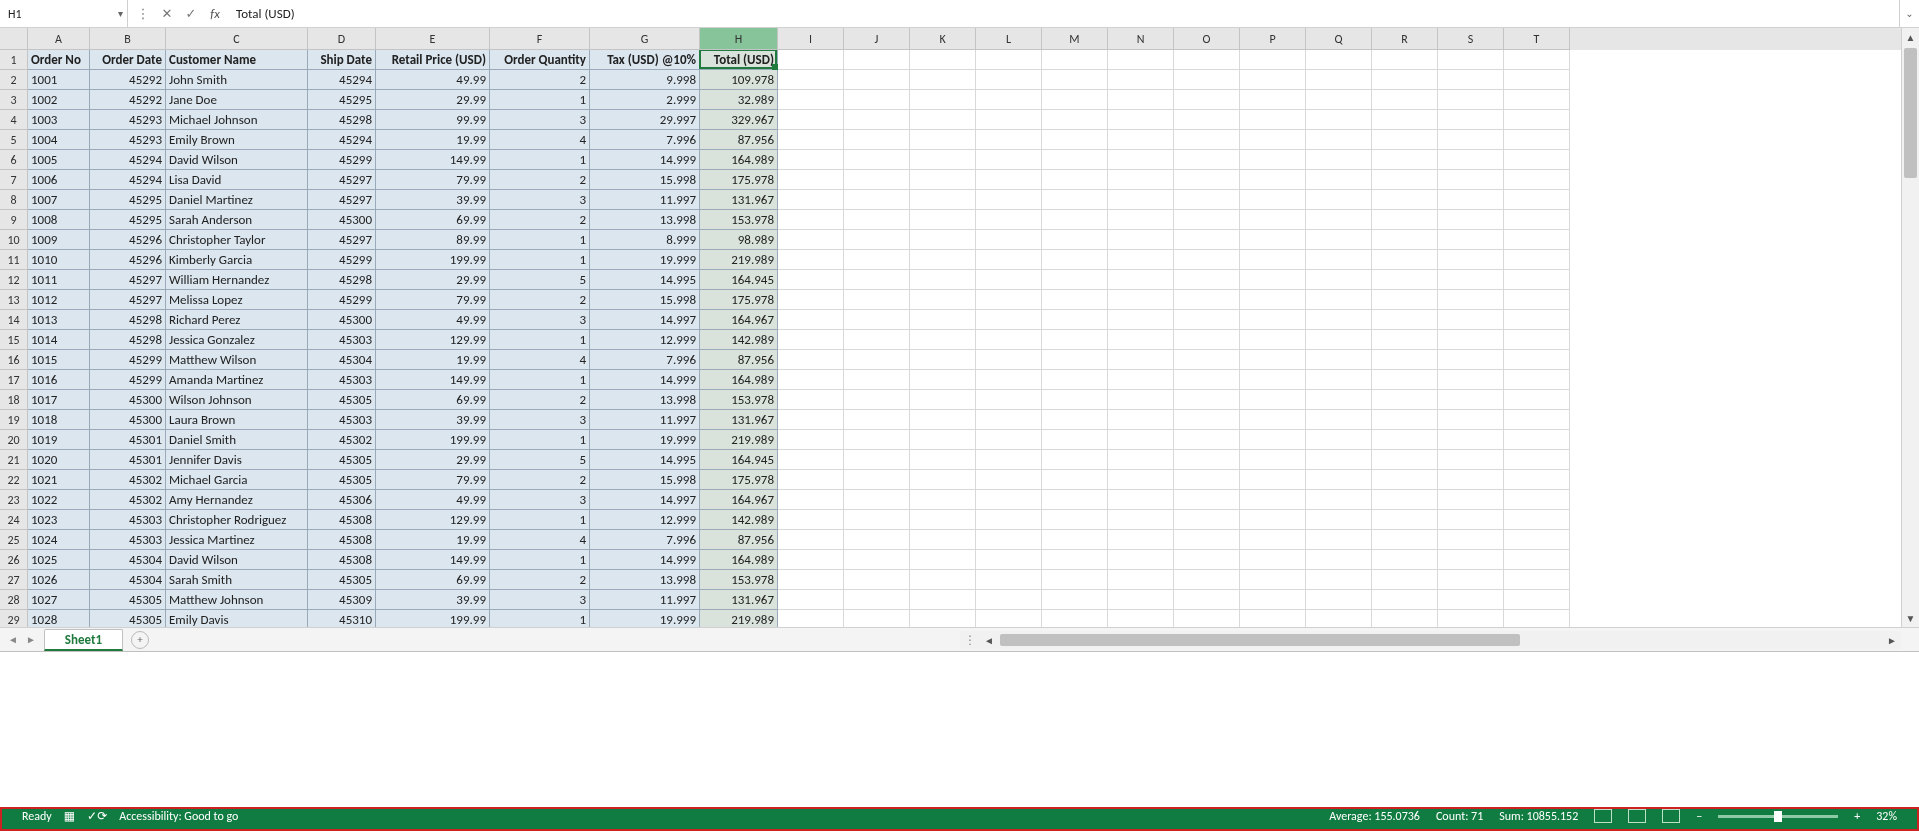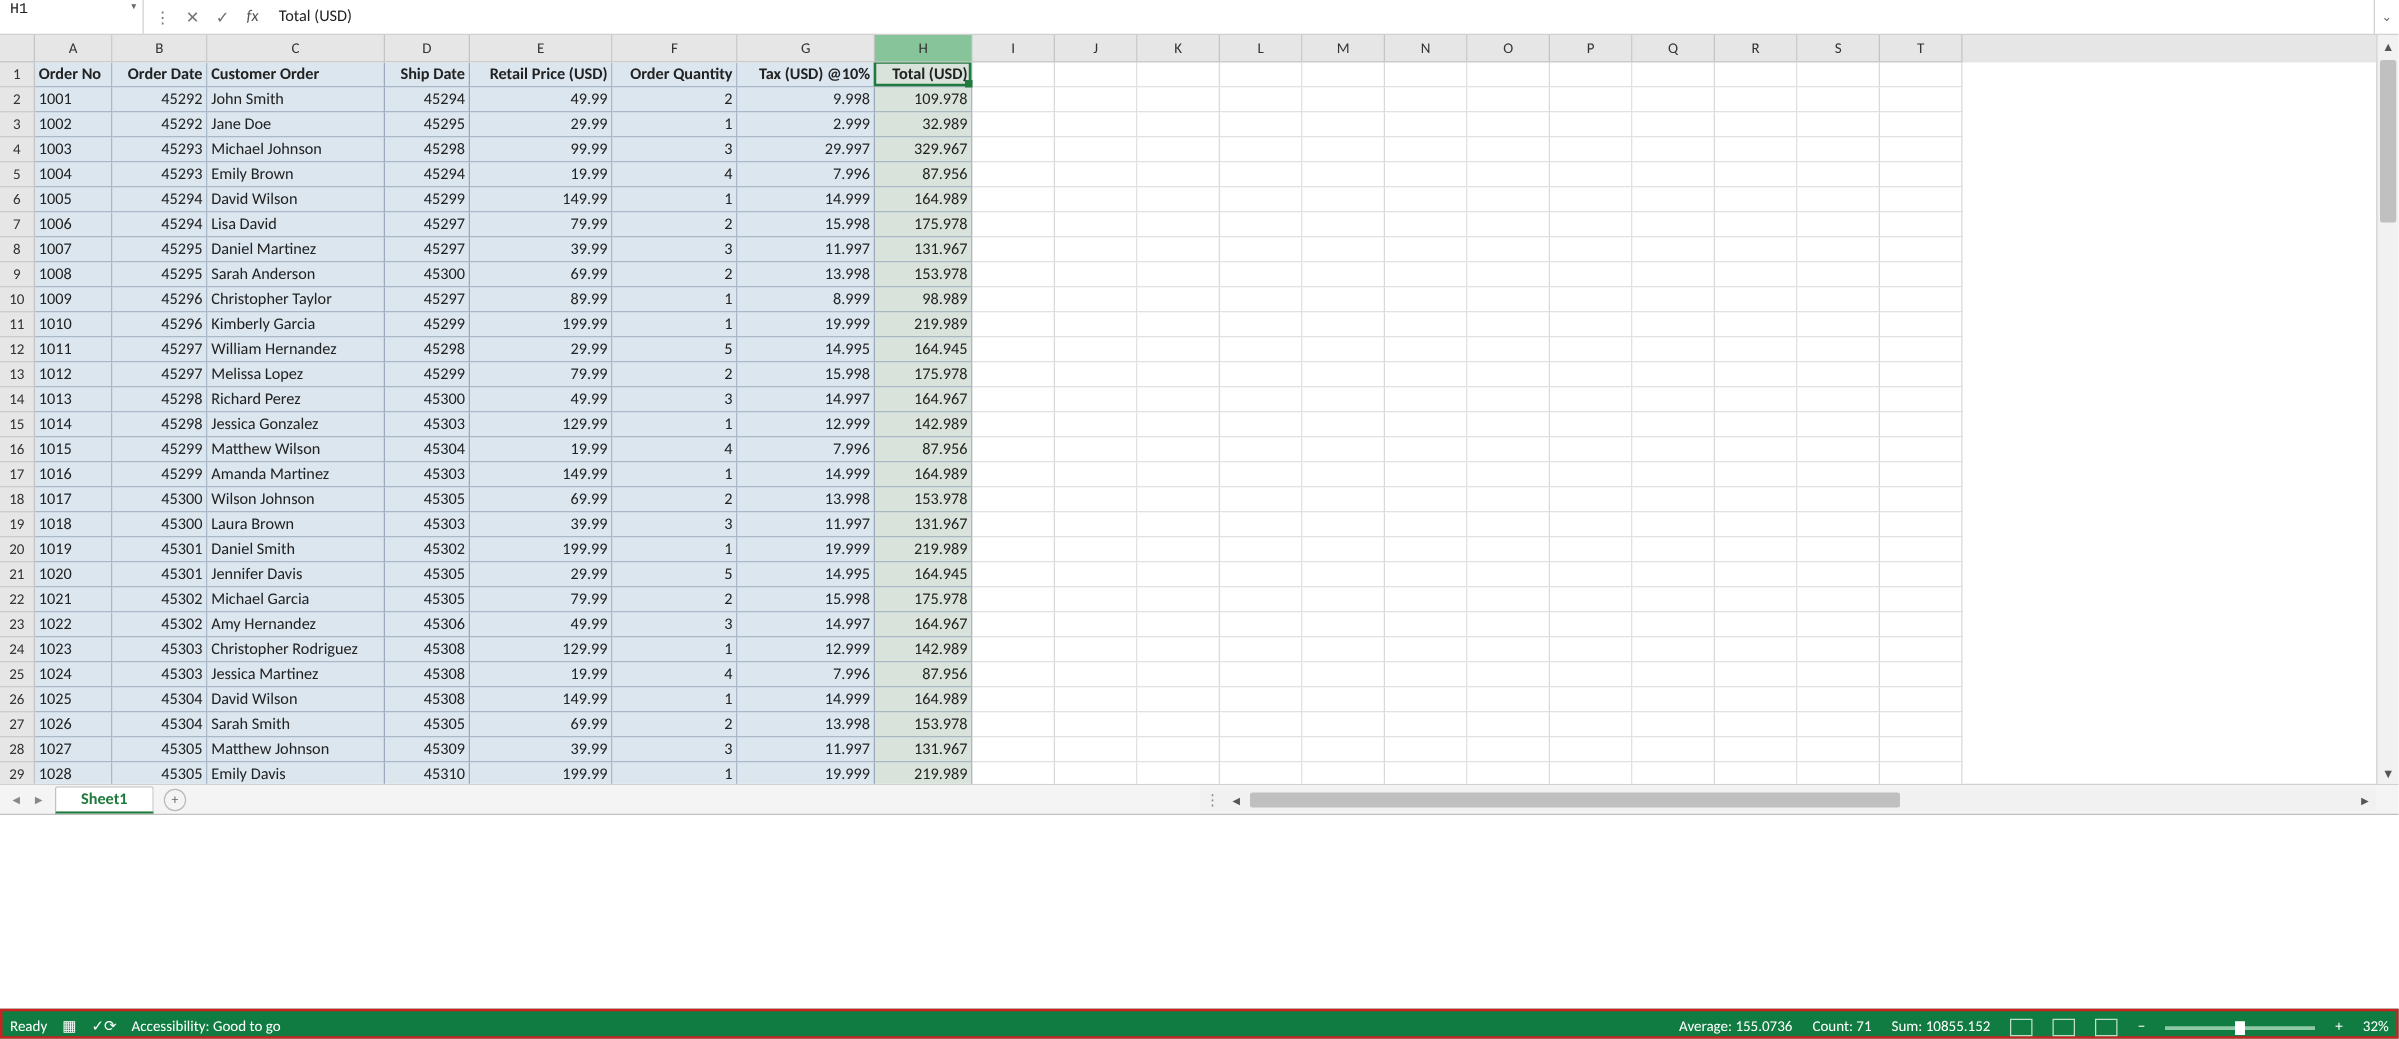--- a/index.html
+++ b/index.html
@@ -16,29 +16,28 @@
 
   
   .formula-bar {
     display: flex;
     align-items: center;
     height: 28px;
     border-bottom: 1px solid #d0d0d0;
     background: #fff;
   }
   .name-box {
-    width: 115px;
+    width: 128px;
     height: 100%;
     display: flex;
-    align-items: flex-start;
+    align-items: center;
     border-right: 1px solid #d0d0d0;
     padding-left: 8px;
     font-size: 12px;
     position: relative;
-    font-family: Liberation Mono, monospace;
   }
   .name-box .dropdown-icon {
     position: absolute;
     right: 4px;
     font-size: 10px;
     color: #666;
   }
   .fb-icons {
     display:flex;
     align-items:center;
@@ -255,24 +254,24 @@
   .hscroll .thumb { position:absolute;top:1px;bottom:1px;background:#c0c0c0;border-radius:2px; }
 
   
   .status-bar {
     position:absolute;
     bottom:0;left:0;right:0;
     height:24px;
     background:#107c41;
     border:2px solid #cc2222;
     display:flex;
-    align-items:flex-end;
+    align-items:flex-start;
     color:#fff;
     font-size:12px;
-    padding:0 6px;
+    padding:0 20px;
     gap:14px;
     margin-top:40px;
   }
   .status-bar .left { display:flex;align-items:center;gap:12px; }
   .status-bar .right { margin-left:auto; display:flex;align-items:center;gap:16px; }
   .status-bar .view-btn { width:18px;height:14px;border:1px solid #bde0c9;display:inline-block; }
   .status-bar .zoom-slider {
     width:120px;height:3px;background:#8cc9a4;position:relative;display:inline-block;
   }
   .status-bar .zoom-slider .knob{position:absolute;top:-4px;left:56px;width:8px;height:11px;background:#fff;}
@@ -352,21 +351,21 @@
       <div class="row-h">26</div>
       <div class="row-h">27</div>
       <div class="row-h">28</div>
       <div class="row-h">29</div>
     </div>
 
   <div class="cells" id="cells">
       <div class="row">
         <div class="cell hcell wA">Order No</div>
         <div class="cell hcell wB right">Order Date</div>
-        <div class="cell hcell wC">Customer Order</div>
+        <div class="cell hcell wC">Customer Name</div>
         <div class="cell hcell wD right">Ship Date</div>
         <div class="cell hcell wE right">Retail Price (USD)</div>
         <div class="cell hcell wF right">Order Quantity</div>
         <div class="cell hcell wG right">Tax (USD) @10%</div>
         <div class="cell hcell wH total-col right">Total (USD)</div>
         <div class="cell wRest"></div>
         <div class="cell wRest"></div>
         <div class="cell wRest"></div>
         <div class="cell wRest"></div>
         <div class="cell wRest"></div>

